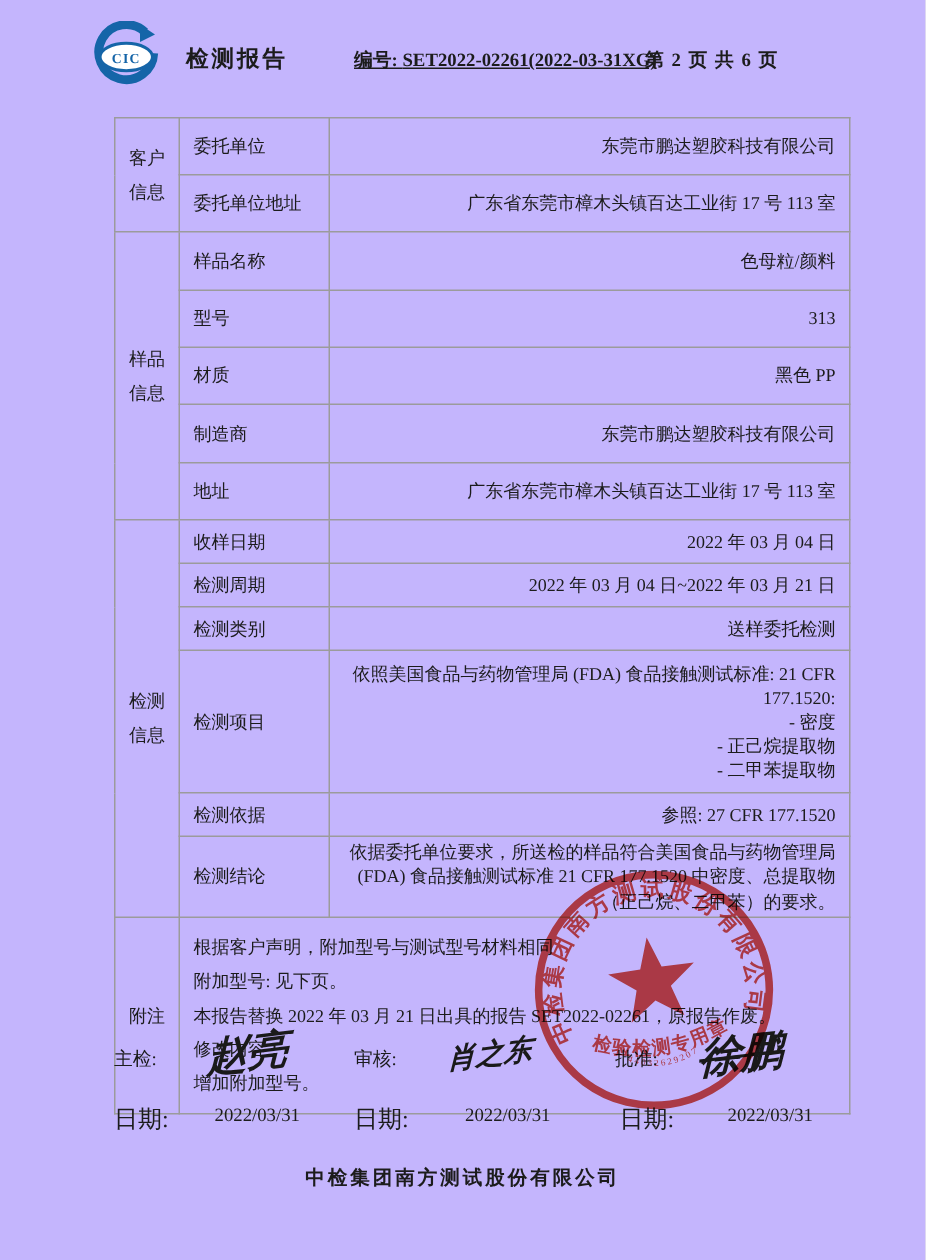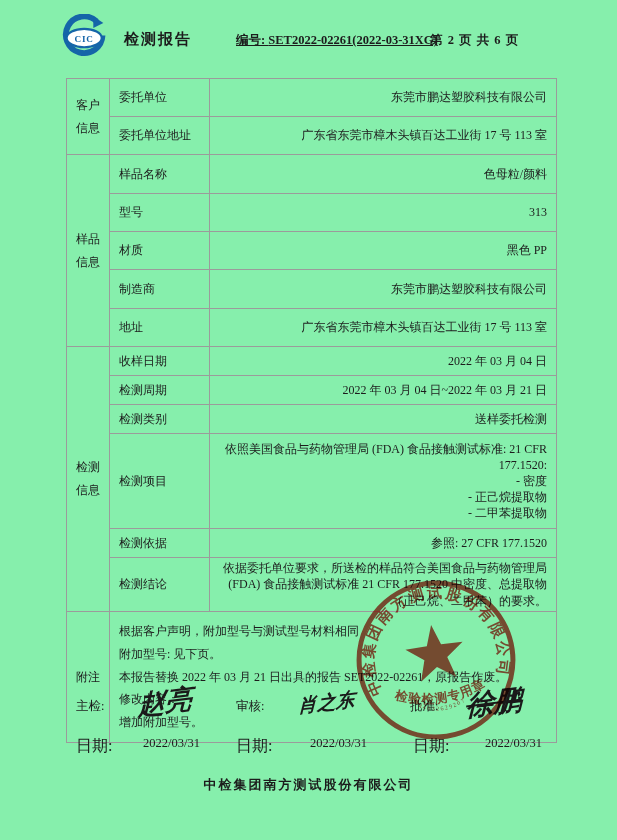--- a/index.html
+++ b/index.html
@@ -1,28 +1,28 @@
 <!DOCTYPE html>
 <html><head>
 <meta charset="utf-8">
 <style>
   html,body{margin:0;padding:0;background:#e8e8e8;}
   .page{
-    position:relative;width:617px;height:840px;background:#86efac;
+    position:relative;width:617px;height:840px;background:#c4b5fd;
     font-family:"Liberation Serif","DejaVu Serif",serif;color:#1c1c1c;
     margin:0 auto;overflow:hidden;
   }
   
   .hdr-logo{position:absolute;left:60px;top:14px;width:50px;height:48px;}
   .hdr-title{position:absolute;left:124px;top:30px;font-size:15px;font-weight:bold;letter-spacing:2px;}
   .hdr-no{position:absolute;left:236px;top:32px;font-size:12.5px;font-weight:bold;text-decoration:underline;}
   .hdr-page{position:absolute;left:430px;top:32px;font-size:12.5px;font-weight:bold;letter-spacing:1px;}
   
   table.report{
-    position:absolute;left:66px;top:78px;width:490px;
+    position:absolute;left:76px;top:78px;width:490px;
     border-collapse:collapse;table-layout:fixed;
   }
   table.report td{
     border:1px solid #9b9b9b;font-size:12px;padding:2px 9px;
     vertical-align:middle;overflow:hidden;
   }
   td.section{text-align:center;white-space:pre-line;padding:2px 3px;line-height:1.9;}
   td.val{line-height:1.35;text-align:right;}
   .pre{white-space:pre-line;line-height:1.62;}
   .just{text-align:justify;line-height:1.38;}

